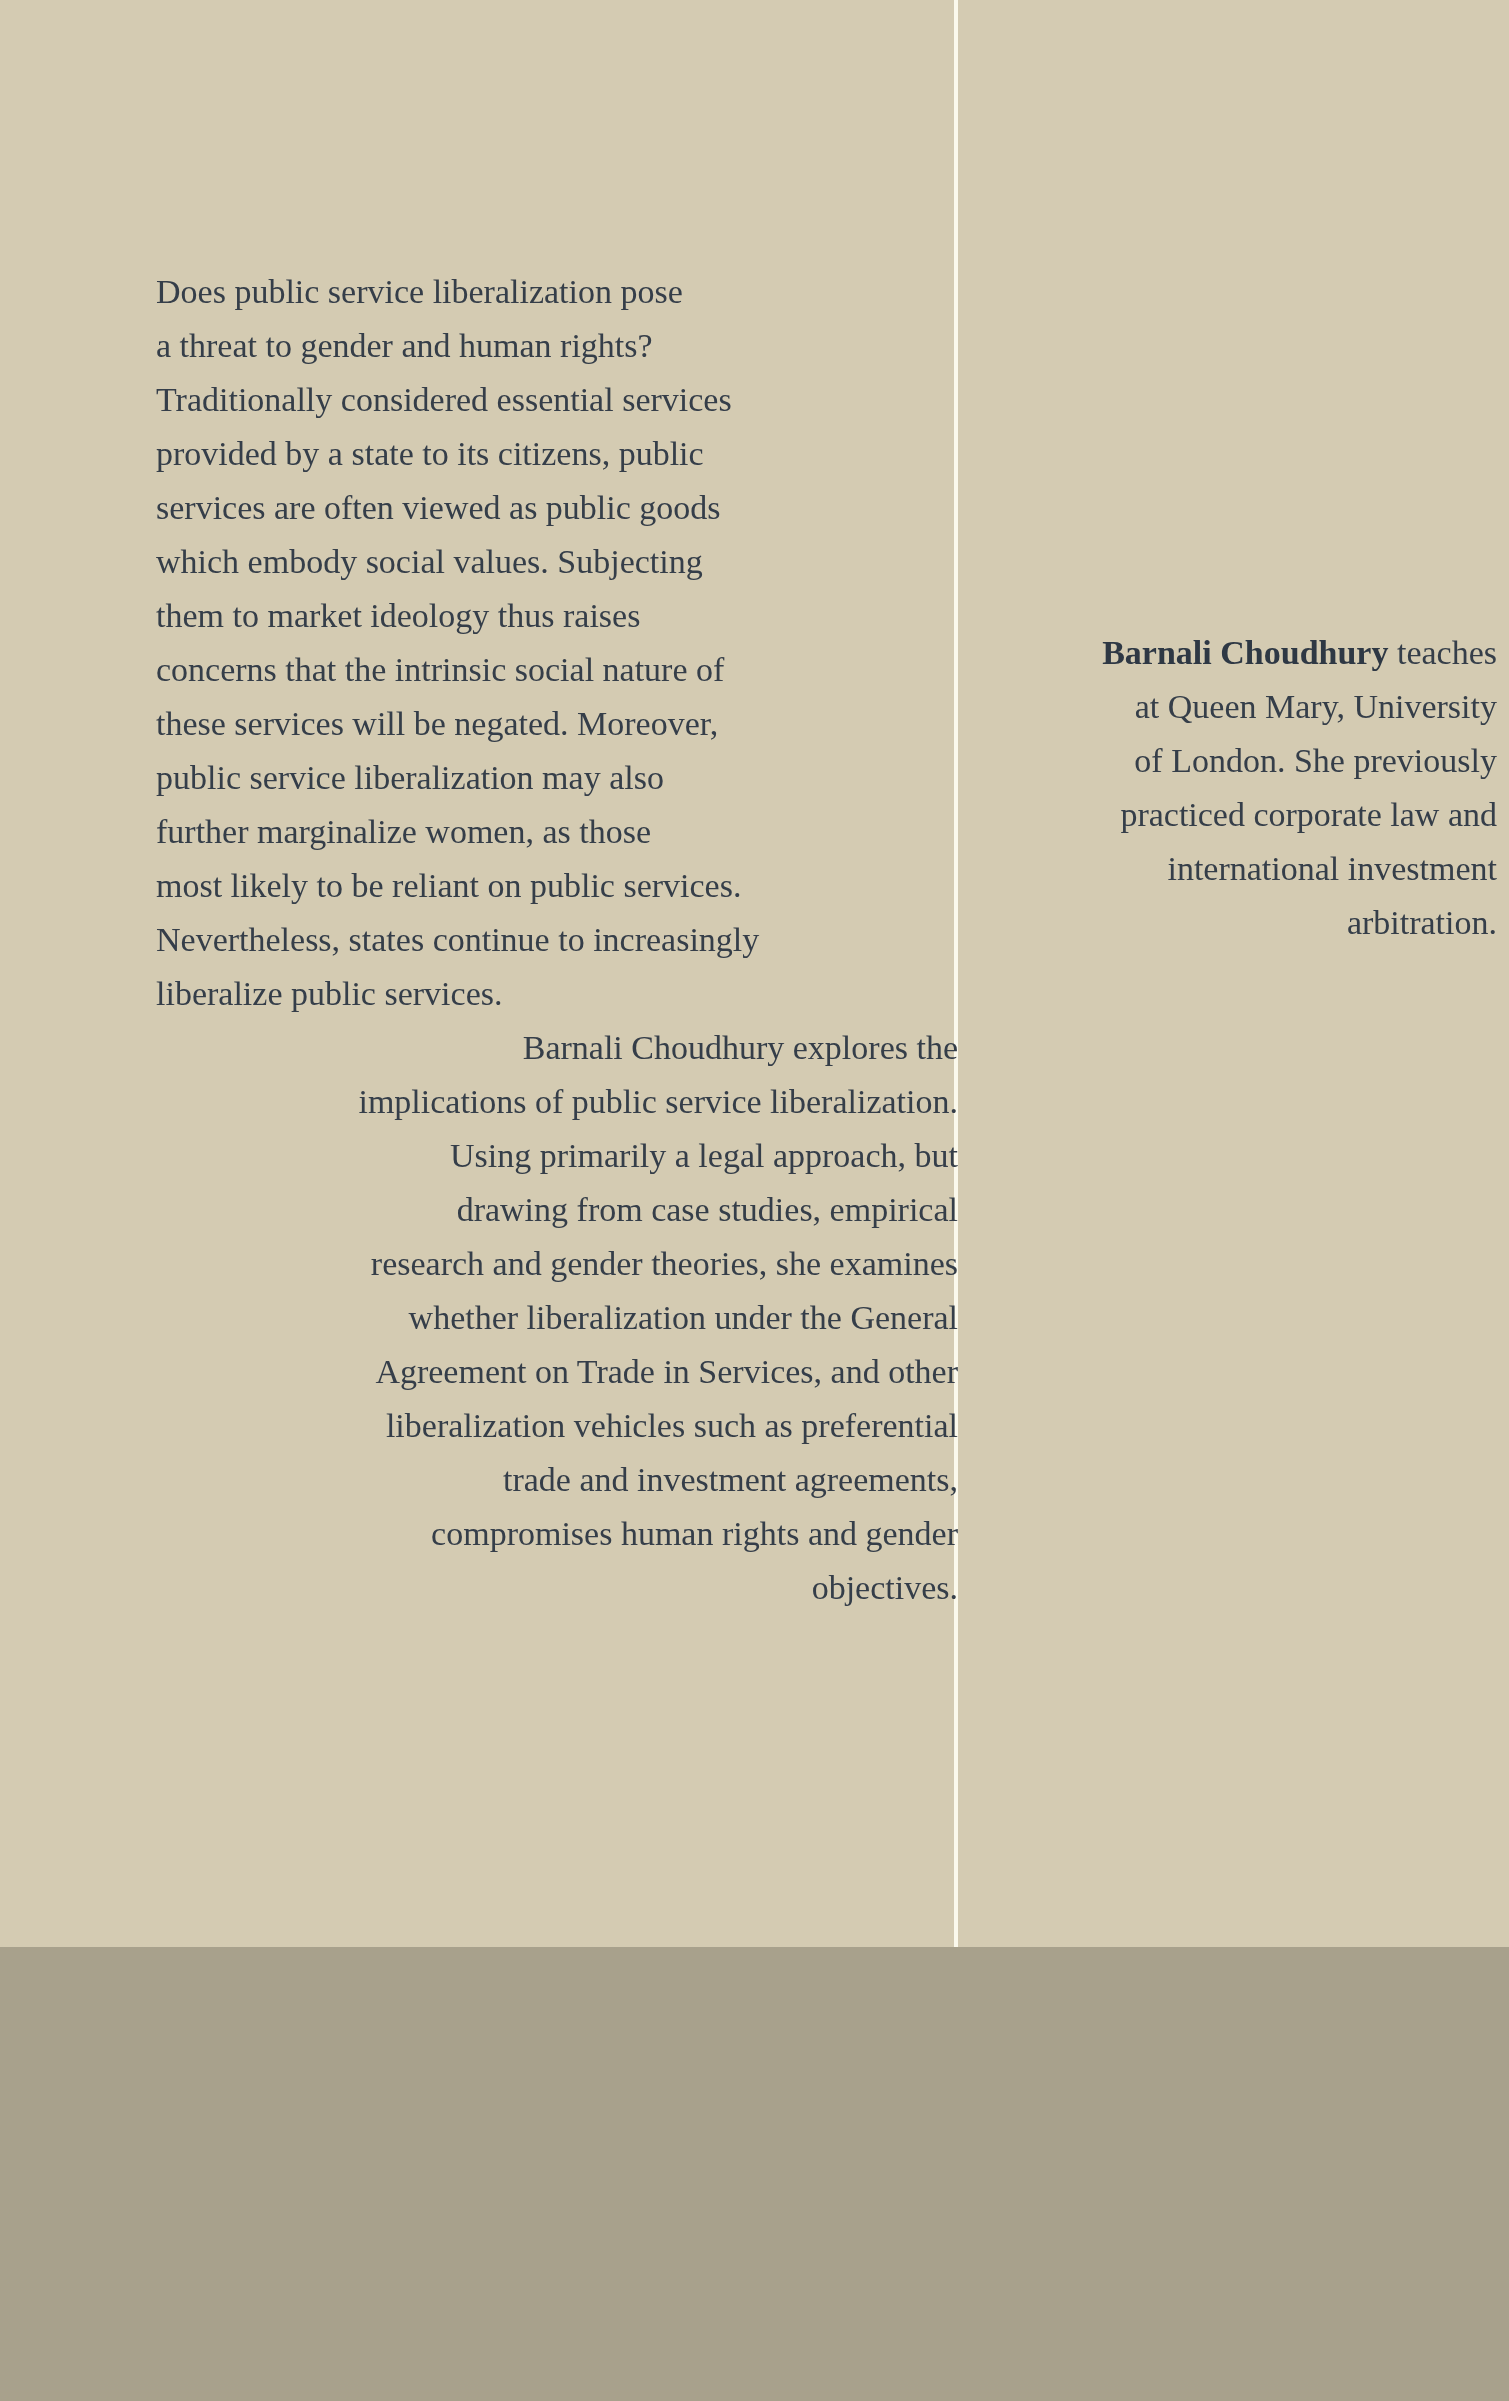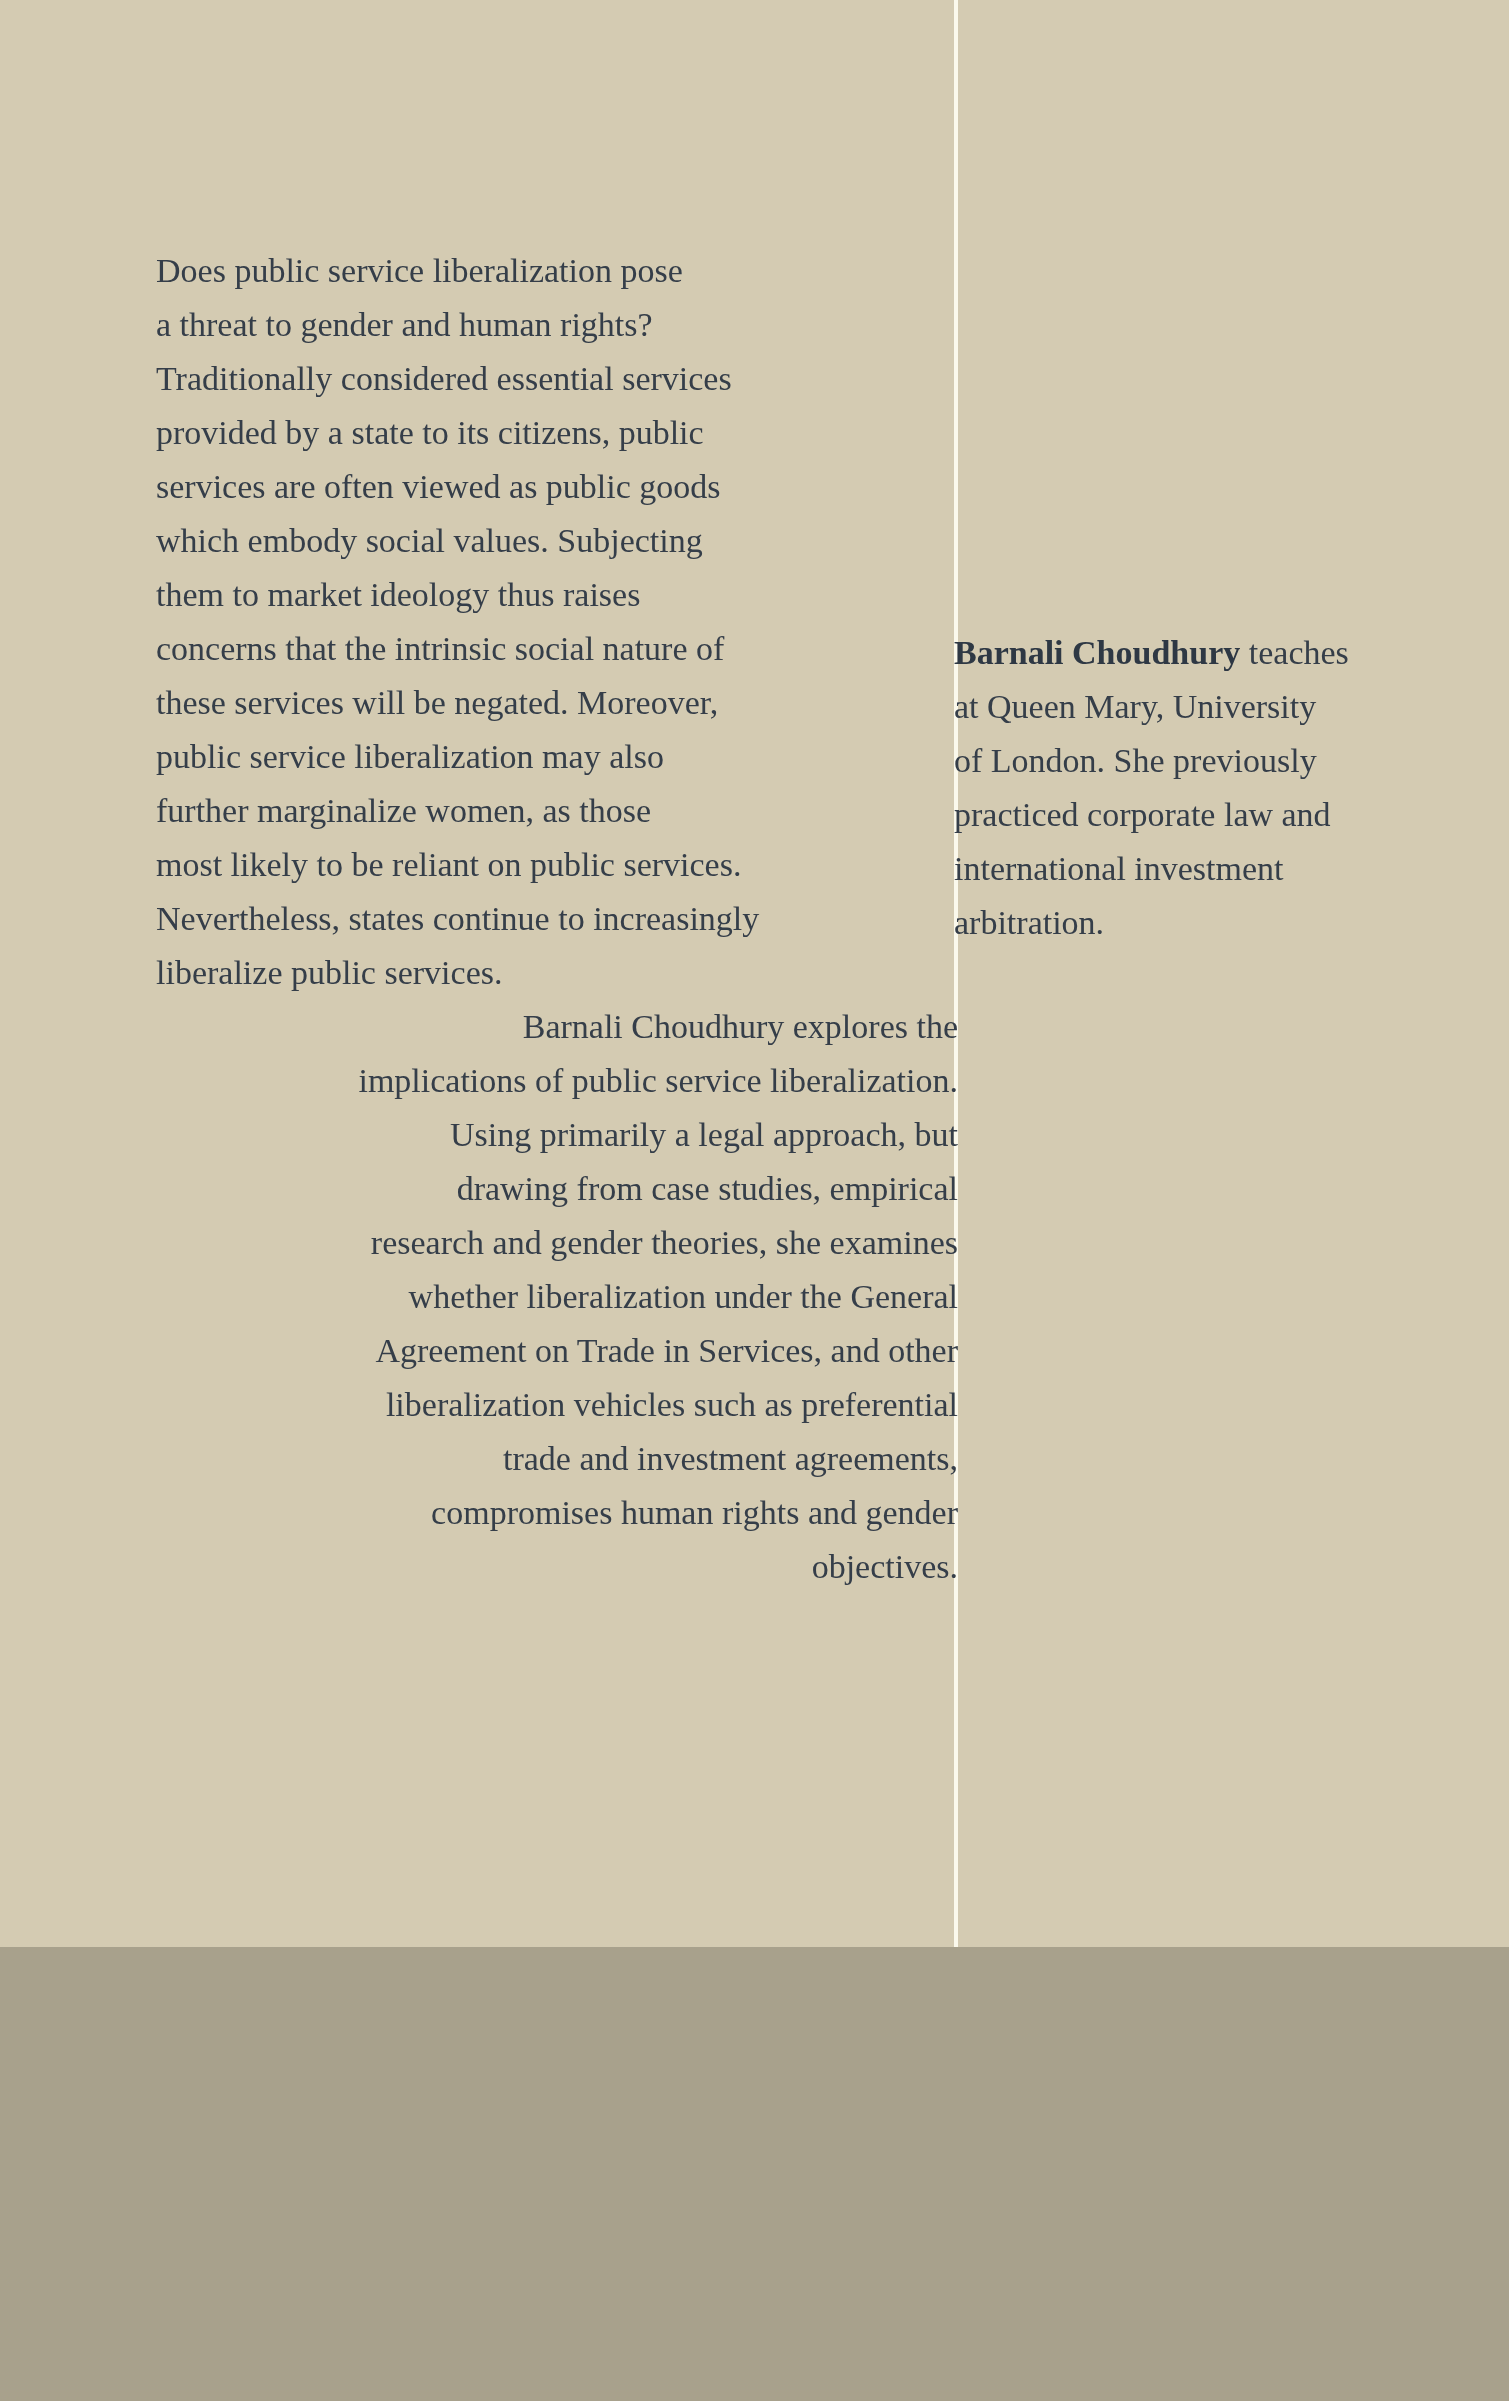--- a/index.html
+++ b/index.html
@@ -10,29 +10,29 @@
     overflow:hidden;
     font-family:"Liberation Serif","DejaVu Serif",serif;
   }
   
   .divider{
     position:absolute;left:954px;top:0;width:3.8px;height:1952px;
     background:#fbf9ec;
   }
   
   .blurb{
-    position:absolute;left:156px;top:244px;width:802px;
+    position:absolute;left:156px;top:265px;width:802px;
     color:#353e49;font-size:34px;line-height:54px;
   }
   .blurb p{margin:0;white-space:pre;}
   .blurb p.indent{text-indent:39px;text-align:right;}
   
   .bio{
-    position:absolute;left:954px;top:626px;width:516px;
-    color:#353e49;font-size:34px;line-height:54px;
+    position:absolute;left:981px;top:626px;width:516px;
+    color:#353e49;font-size:34px;line-height:54px;text-align:right;
   }
   .bio p{margin:0;white-space:pre;}
   .bio b{font-weight:bold;color:#2e3844;}
   
   .band{
     position:absolute;left:0;top:1947px;width:1510px;height:455px;
     background:#a8a18c;
   }
 </style>
 </head>

